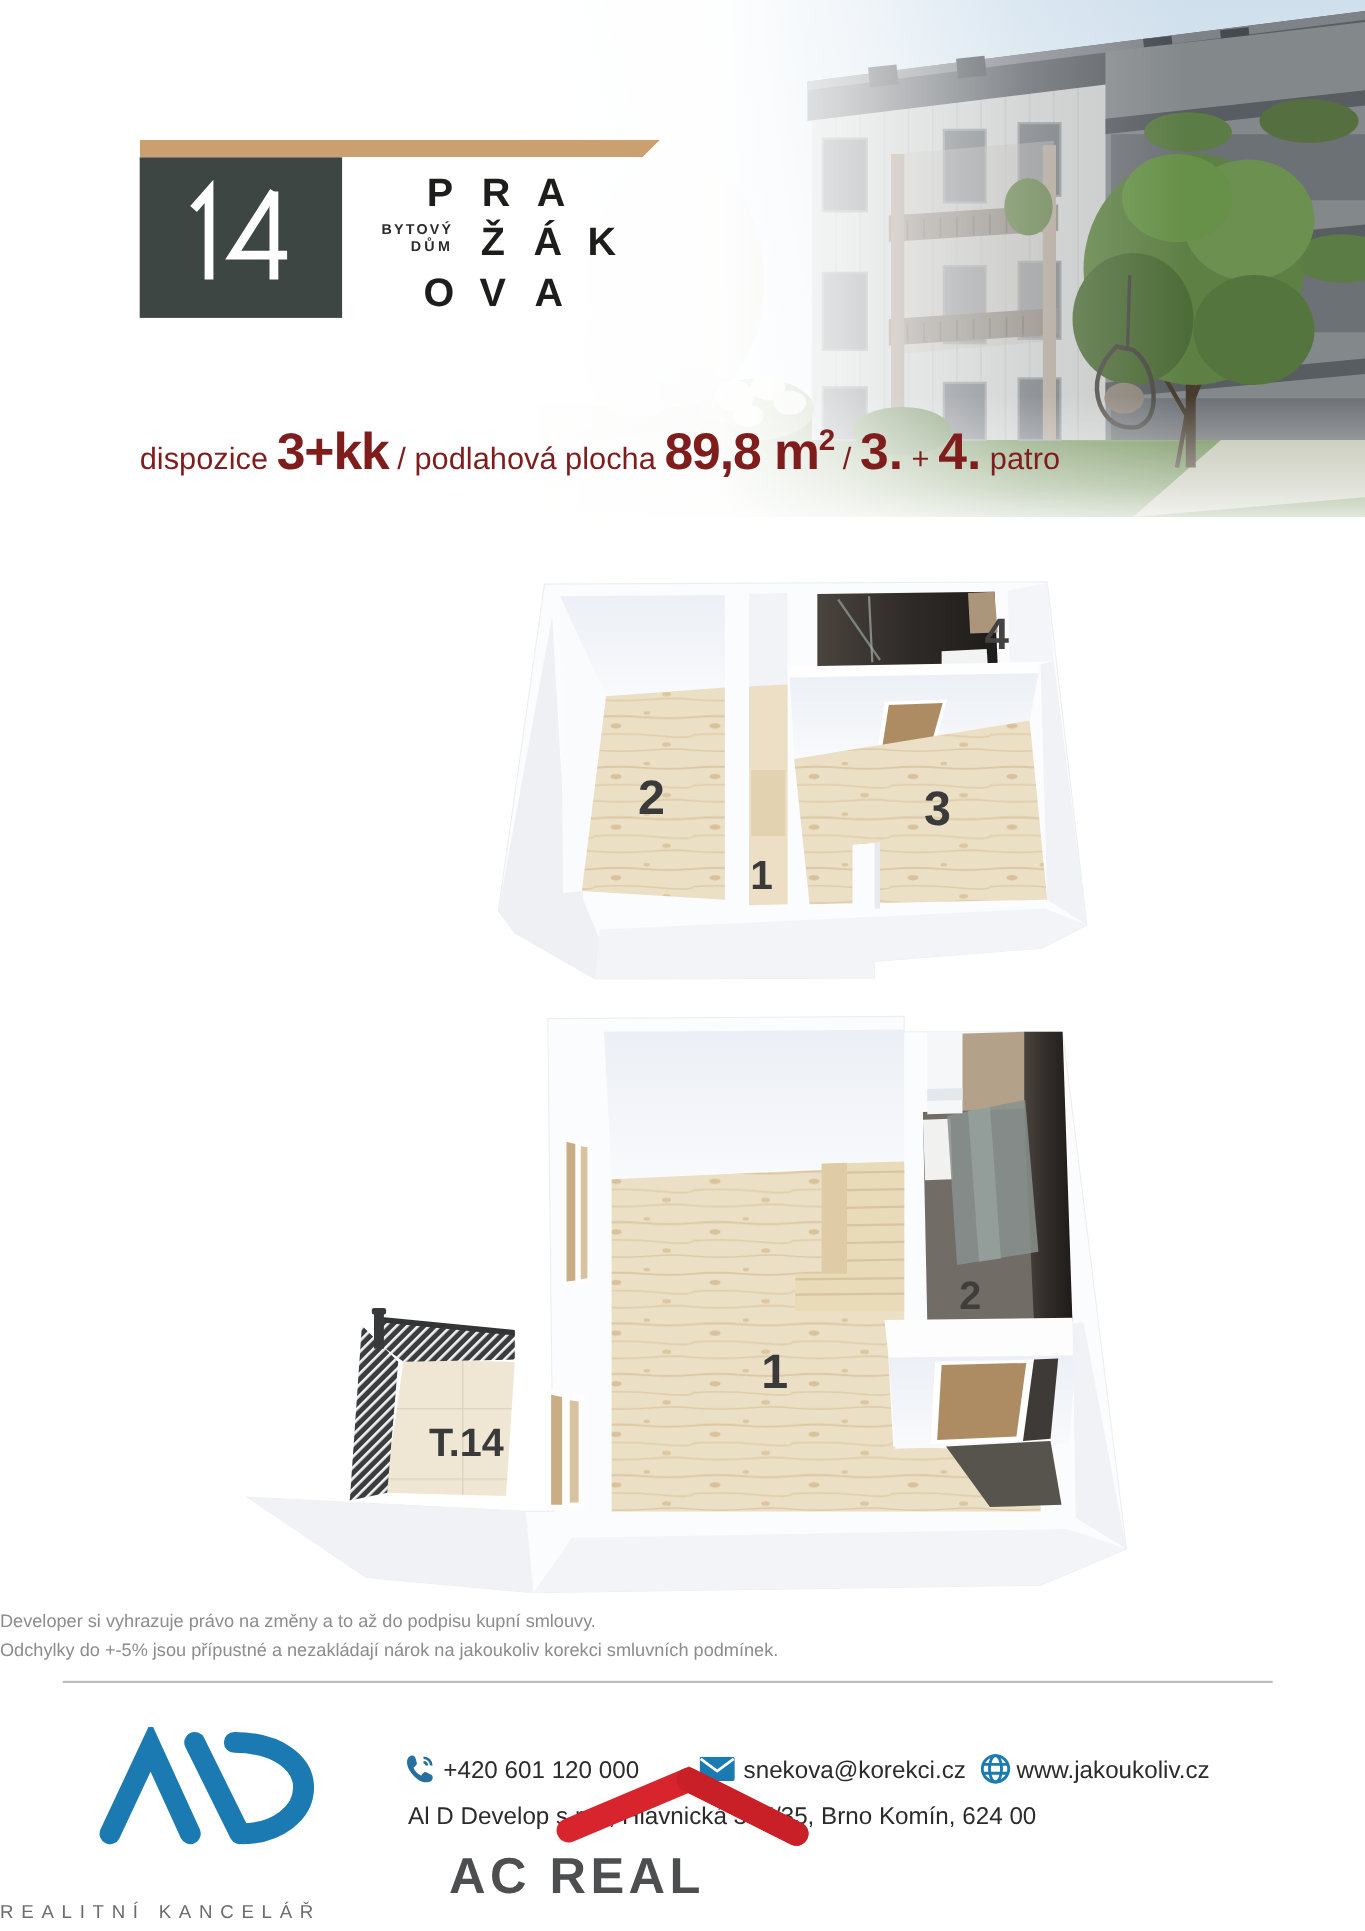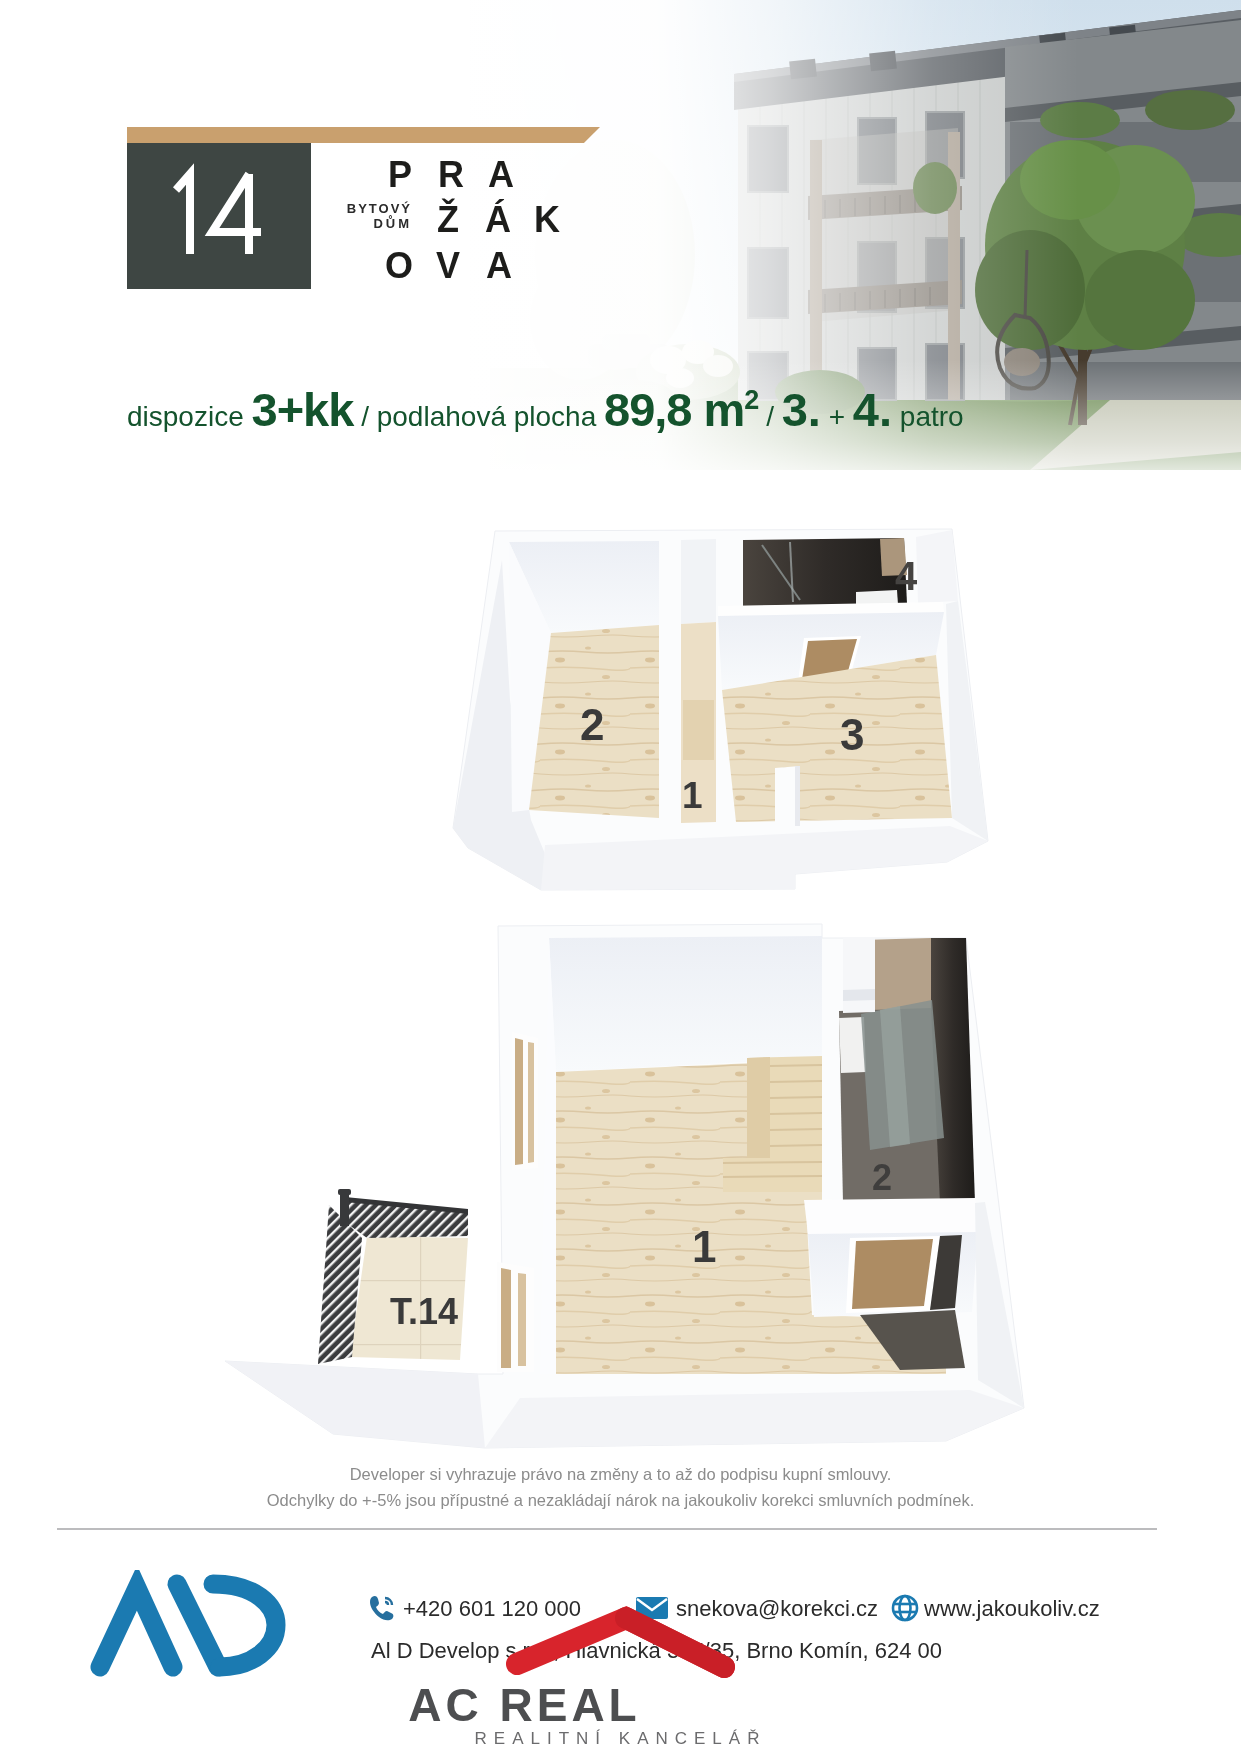--- a/index.html
+++ b/index.html
@@ -186,21 +186,21 @@
   <span class="abs" style="left:431px;top:154px;width:40px;text-align:center">R</span>
   <span class="abs" style="left:481px;top:154px;width:40px;text-align:center">A</span>
   <span class="abs" style="left:428px;top:199px;width:40px;text-align:center">Ž</span>
   <span class="abs" style="left:478px;top:199px;width:40px;text-align:center">Á</span>
   <span class="abs" style="left:527px;top:199px;width:40px;text-align:center">K</span>
   <span class="abs" style="left:379px;top:245px;width:40px;text-align:center">O</span>
   <span class="abs" style="left:428px;top:245px;width:40px;text-align:center">V</span>
   <span class="abs" style="left:479px;top:245px;width:40px;text-align:center">A</span>
 </div>
 
-<div class="abs" style="left:127px;top:382px;width:1050px;color:#14532d;font-size:28px;white-space:nowrap">dispozice <b style="font-size:47px;letter-spacing:-1px">3+kk</b> / podlahová plocha <b style="font-size:47px;letter-spacing:-1px">89,8 m<sup style="font-size:27px">2</sup></b> / <b style="font-size:47px">3.</b> + <b style="font-size:47px">4.</b> patro</div>
+<div class="abs" style="left:127px;top:382px;width:1050px;color:#7f1d1d;font-size:28px;white-space:nowrap">dispozice <b style="font-size:47px;letter-spacing:-1px">3+kk</b> / podlahová plocha <b style="font-size:47px;letter-spacing:-1px">89,8 m<sup style="font-size:27px">2</sup></b> / <b style="font-size:47px">3.</b> + <b style="font-size:47px">4.</b> patro</div>
 
 <svg class="abs" style="left:0;top:0" width="1241" height="1755" viewBox="0 0 1241 1755">
   <defs>
     <pattern id="wood" width="90" height="46" patternUnits="userSpaceOnUse">
       <rect width="90" height="46" fill="#ebdfc5"></rect>
       <path d="M0 8 Q 22 6 45 8 T 90 8" stroke="#dbc7a4" stroke-width="1.6" fill="none"></path>
       <path d="M0 24 Q 30 22 60 25 T 90 24" stroke="#e0cdaa" stroke-width="1.4" fill="none"></path>
       <path d="M0 38 Q 25 40 50 38 T 90 38" stroke="#ddc9a6" stroke-width="1.2" fill="none"></path>
       <ellipse cx="20" cy="16" rx="5" ry="2.4" fill="#d9c29b"></ellipse>
       <ellipse cx="66" cy="33" rx="4" ry="2" fill="#dcc6a0"></ellipse>
@@ -359,21 +359,21 @@
     <polygon points="345,1197 468,1209 468,1214 345,1202" fill="#333436"></polygon>
     <polygon points="329,1203 349,1203 338,1364 318,1364" fill="none"></polygon>
 
     <rect x="340" y="1192" width="9" height="34" fill="#38393b"></rect>
     <rect x="338" y="1189" width="13" height="6" rx="2" fill="#38393b"></rect>
 
     <text x="390" y="1324" font-size="36" font-weight="bold" fill="#3a3a3a" font-family="Liberation Sans">T.14</text>
   </g>
 </svg>
 
-<div class="abs" style="left:0;top:1461px;width:1241px;text-align:center;color:#8c8c8c;font-size:16.5px;line-height:26px">
+<div class="abs" style="left:0;top:1461px;width:1241px;text-align:left;color:#8c8c8c;font-size:16.5px;line-height:26px">
   Developer si vyhrazuje právo na změny a to až do podpisu kupní smlouvy.<br>
   Odchylky do +-5% jsou přípustné a nezakládají nárok na jakoukoliv korekci smluvních podmínek.
 </div>
 
 <div class="abs" style="left:57px;top:1528px;width:1100px;height:2px;background:#bcbcbe"></div>
 
 <svg class="abs" style="left:80px;top:1570px" width="210" height="120" viewBox="0 0 210 120">
   <g stroke="#1b7ab1" stroke-width="19" stroke-linecap="round" fill="none">
     <path d="M 20 97 L 57 18 L 93 97"></path>
     <path d="M 97 14 L 138 97"></path>
@@ -407,13 +407,13 @@
 
 <div class="abs" style="left:371px;top:1638px;color:#2b2b2b;font-size:22px">Al D Develop s.r.o., Hlavnická 397/35, Brno Komín, 624 00</div>
 
 <svg class="abs" style="left:500px;top:1600px" width="240" height="80" viewBox="0 0 240 80">
   <path d="M 17 64 L 126 18 L 224 67" fill="none" stroke="#d8242c" stroke-width="22" stroke-linecap="round"></path>
   <path d="M 126 18 L 224 67" fill="none" stroke="#c91f27" stroke-width="22" stroke-linecap="round"></path>
 </svg>
 
 <div class="abs" style="left:0;top:1678px;width:1049px;text-align:center"><span style="display:inline-block;color:#4d4e50;font-size:46px;font-weight:bold;letter-spacing:4px">AC REAL</span></div>
 
-<div class="abs" style="left:0;top:1729px;width:1241px;text-align:center"><span style="display:inline-block;color:#6b6b6d;font-size:17px;letter-spacing:7px">REALITNÍ KANCELÁŘ</span></div>
+<div class="abs" style="left:0;top:1729px;width:1241px;text-align:left"><span style="display:inline-block;color:#6b6b6d;font-size:17px;letter-spacing:7px">REALITNÍ KANCELÁŘ</span></div>
 
 </body></html>

